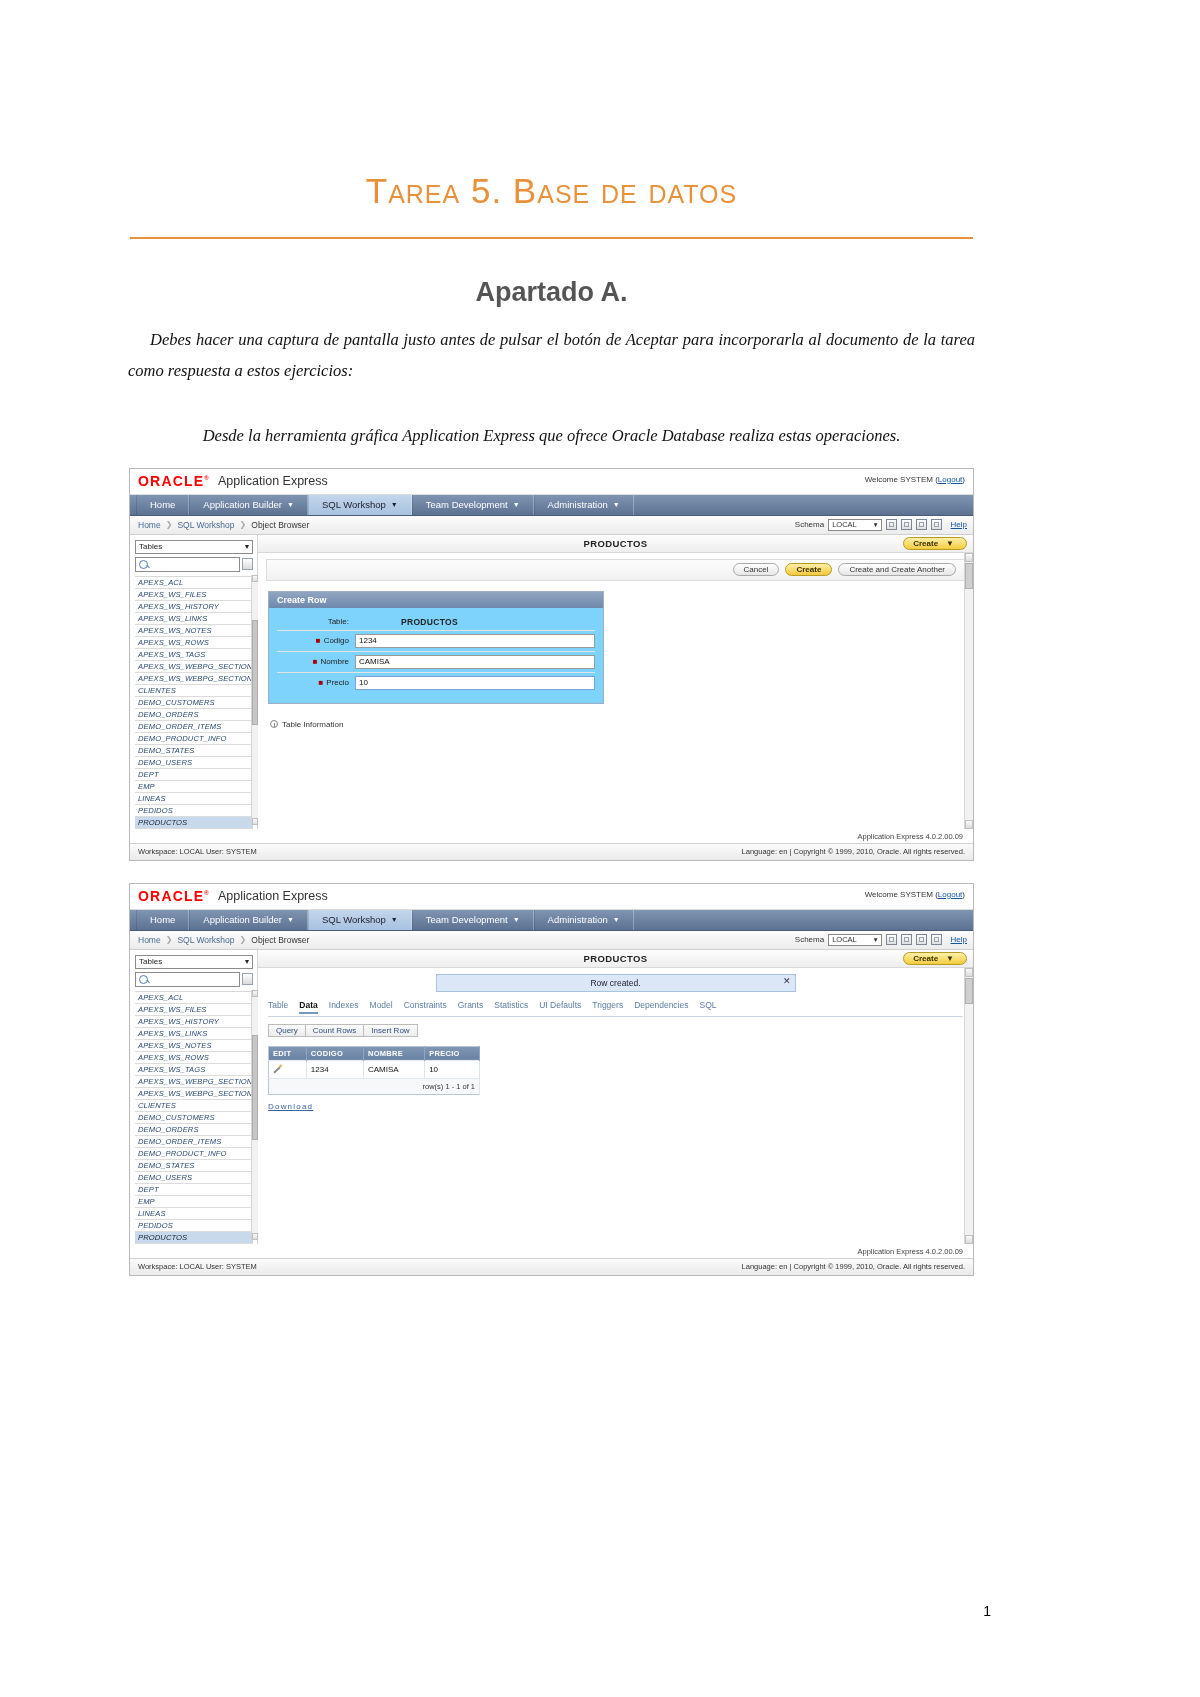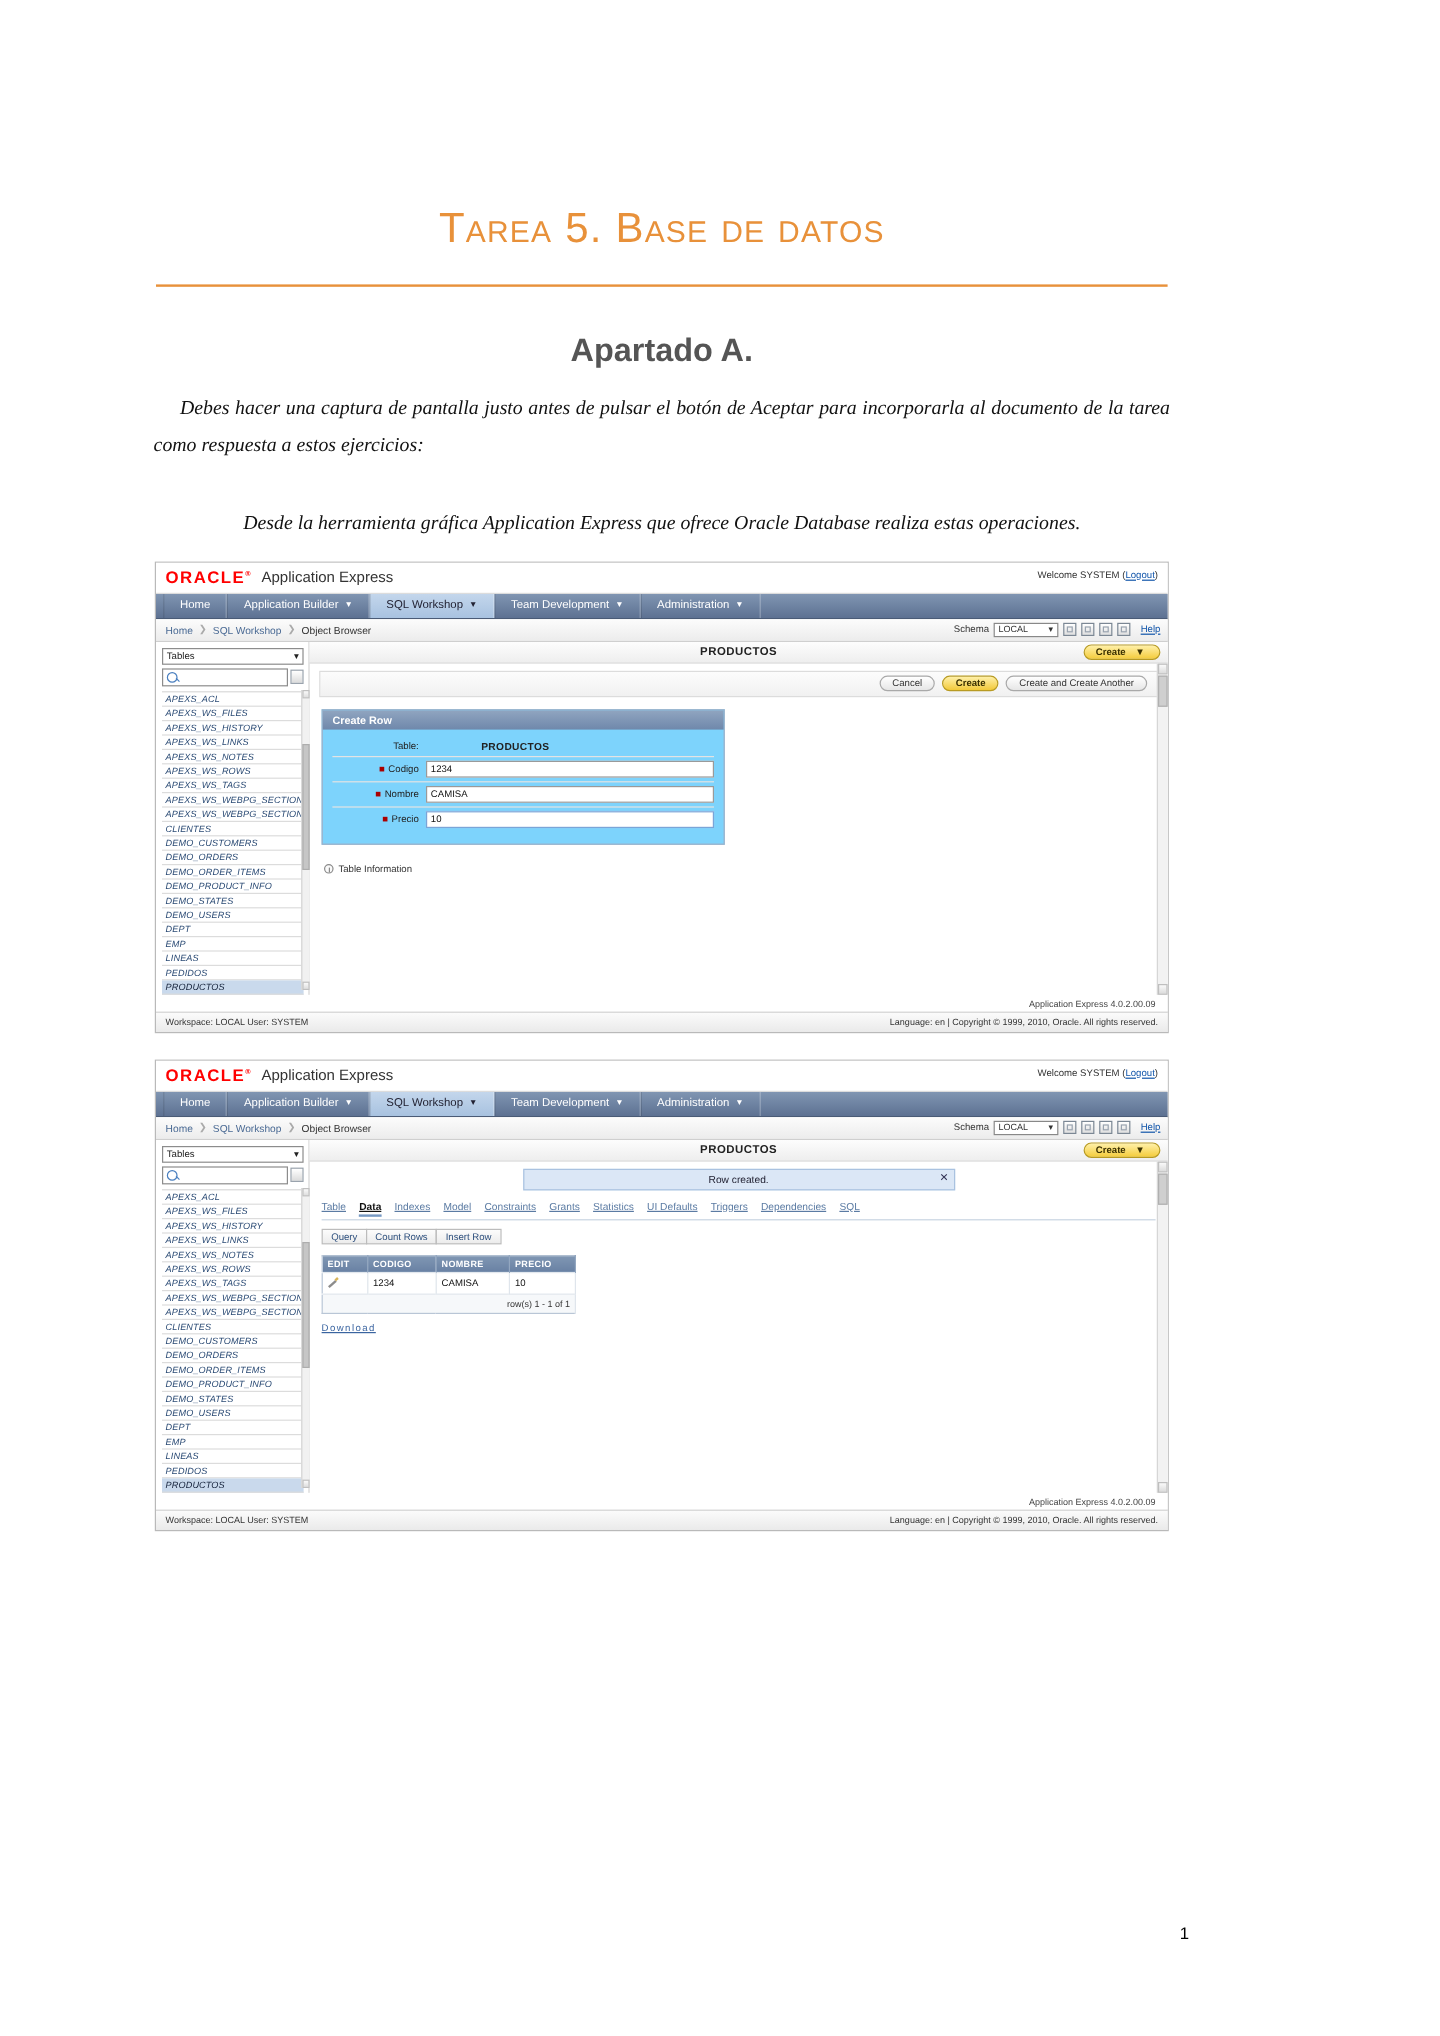--- a/index.html
+++ b/index.html
@@ -329,21 +329,21 @@
   .msg-close {
     position:absolute; right:4px; top:2px;
     font-size:9px; color:#335; line-height:1;
   }
   .obj-tabs {
     margin:8px 10px 0 10px;
     border-bottom:1px solid #c8d4e2;
     display:flex; gap:11px; padding-bottom:2px;
     font-size:8.5px;
   }
-  .obj-tab { color:#5b7ba3; padding-bottom:2px;text-decoration:underline; }
+  .obj-tab { color:#5b7ba3; padding-bottom:2px; }
   .obj-tab.active { color:#111; font-weight:700; border-bottom:2px solid #7699c4; }
   .act-btns {
     margin:7px 0 0 10px;
     display:flex; font-size:8px;
   }
   .act-btn {
     border:1px solid #bcbcbc; background:linear-gradient(180deg,#fcfcfc,#ececec);
     padding:1px 7px; color:#2d4f7d; margin-right:-1px;
   }
   .data-grid {

